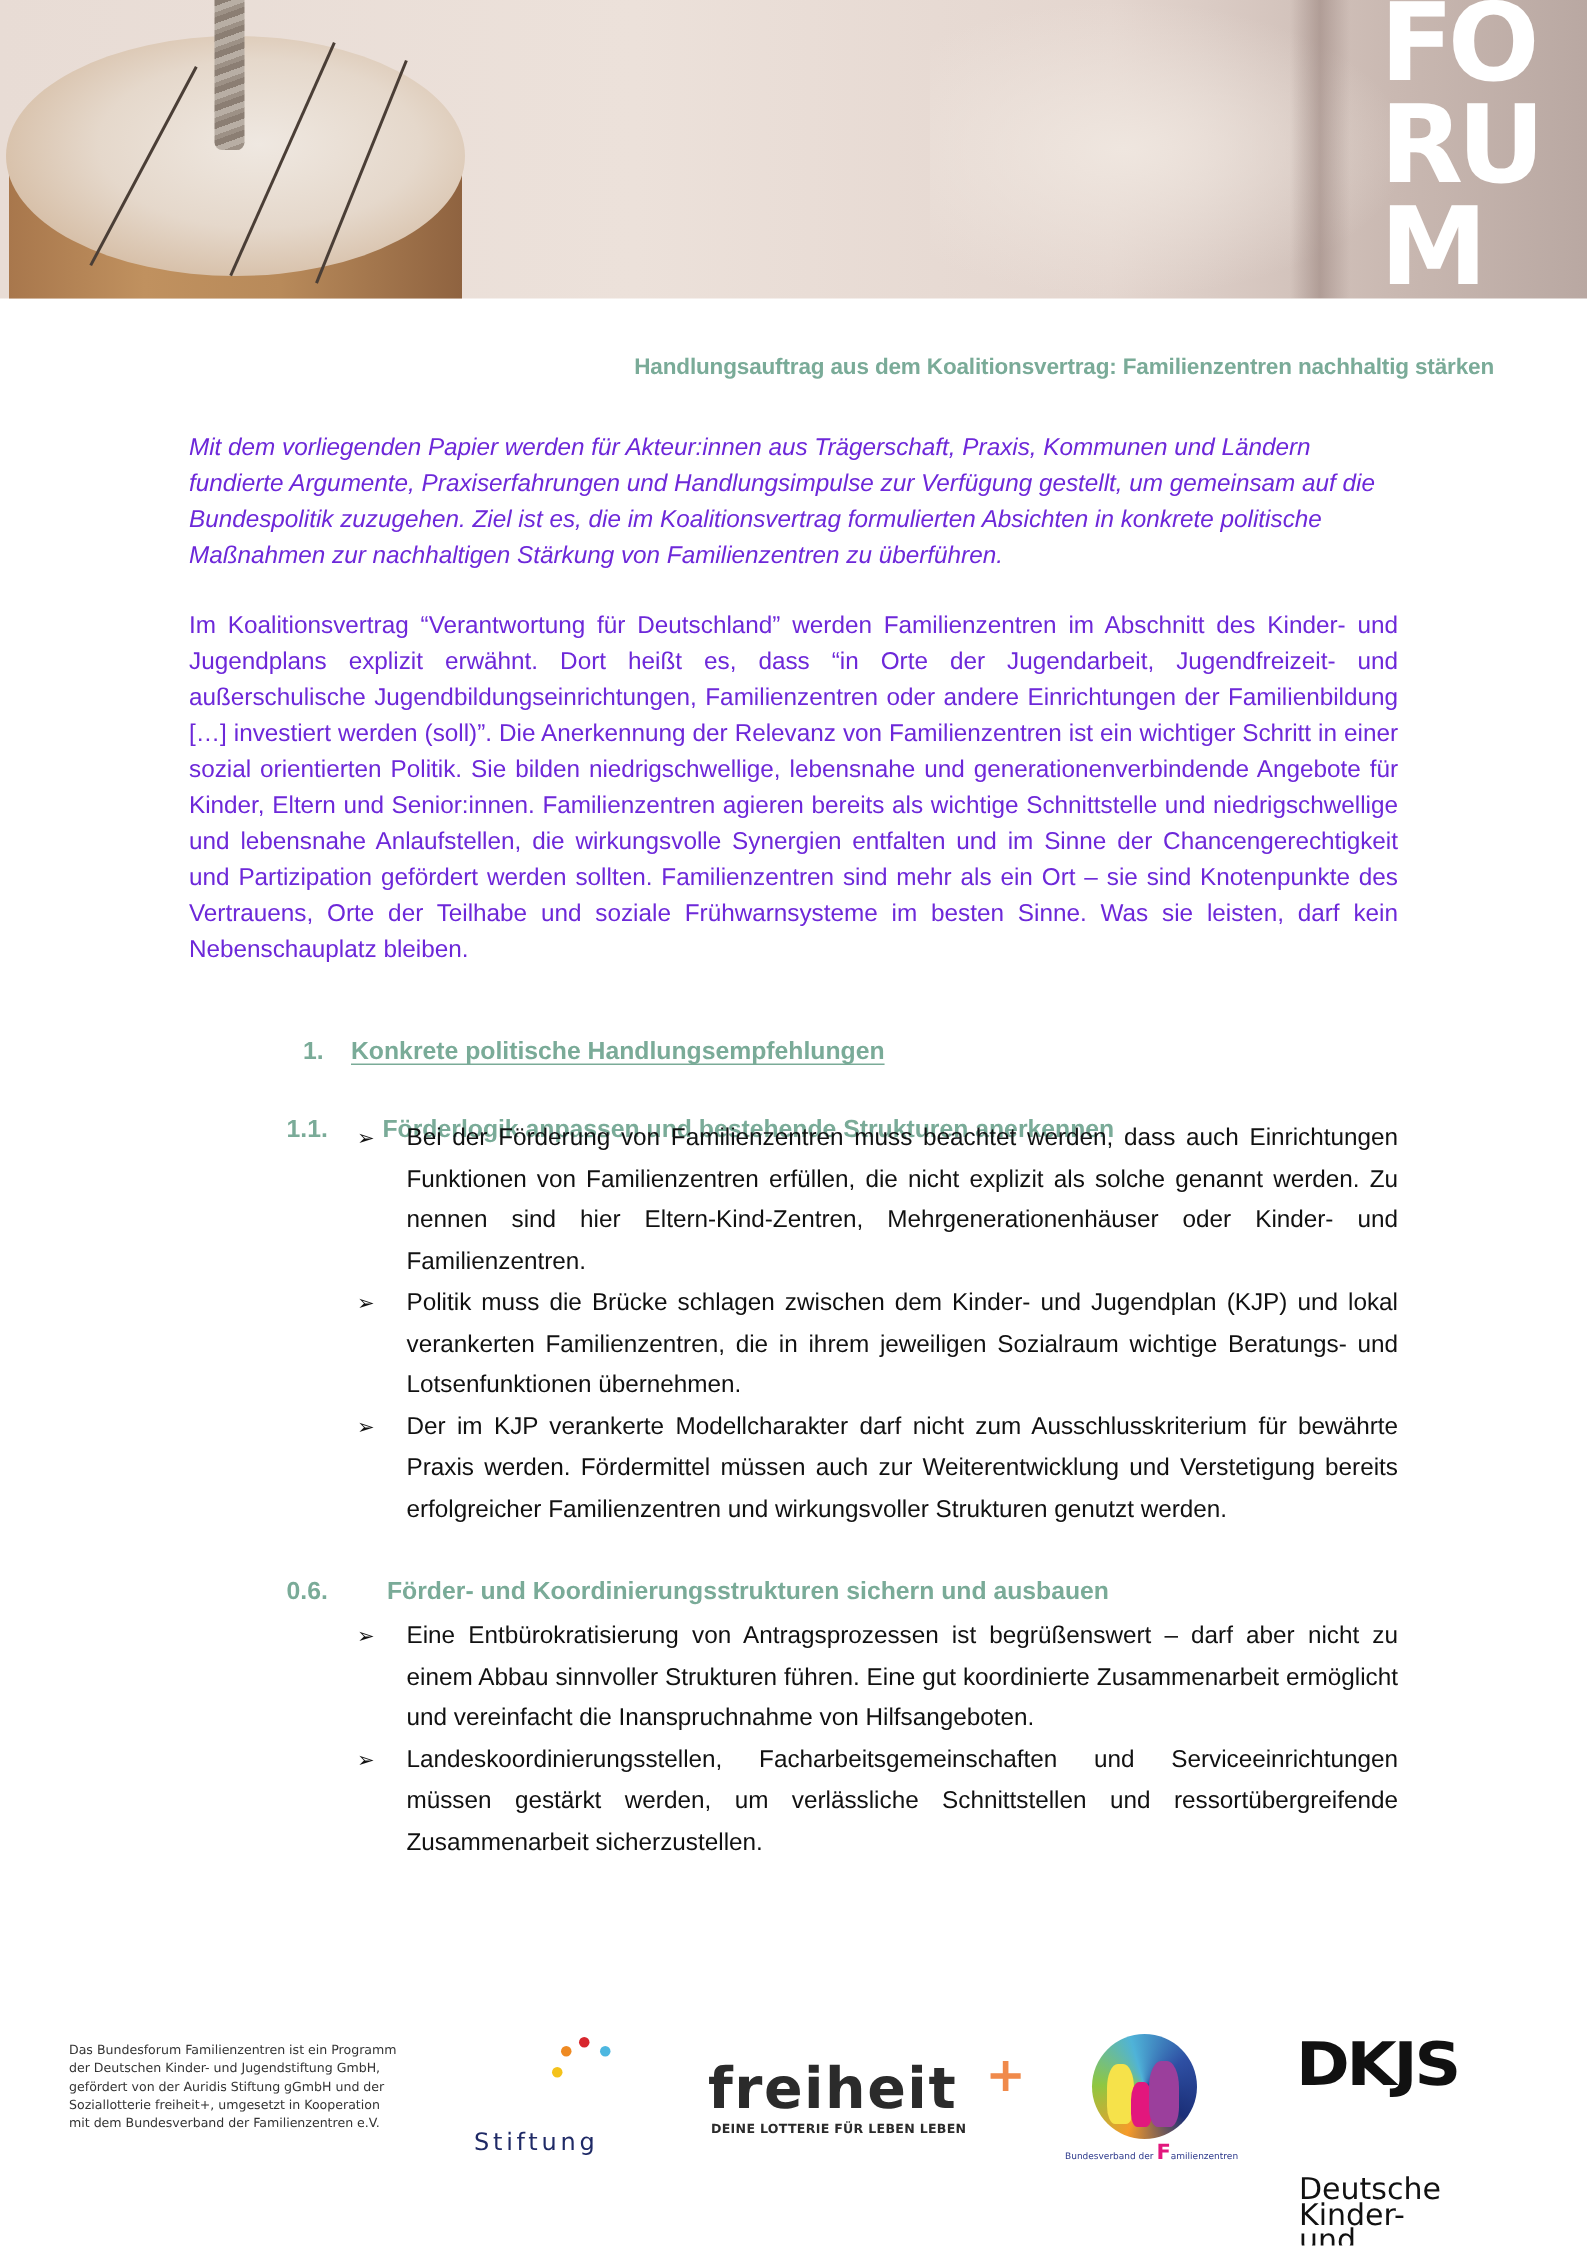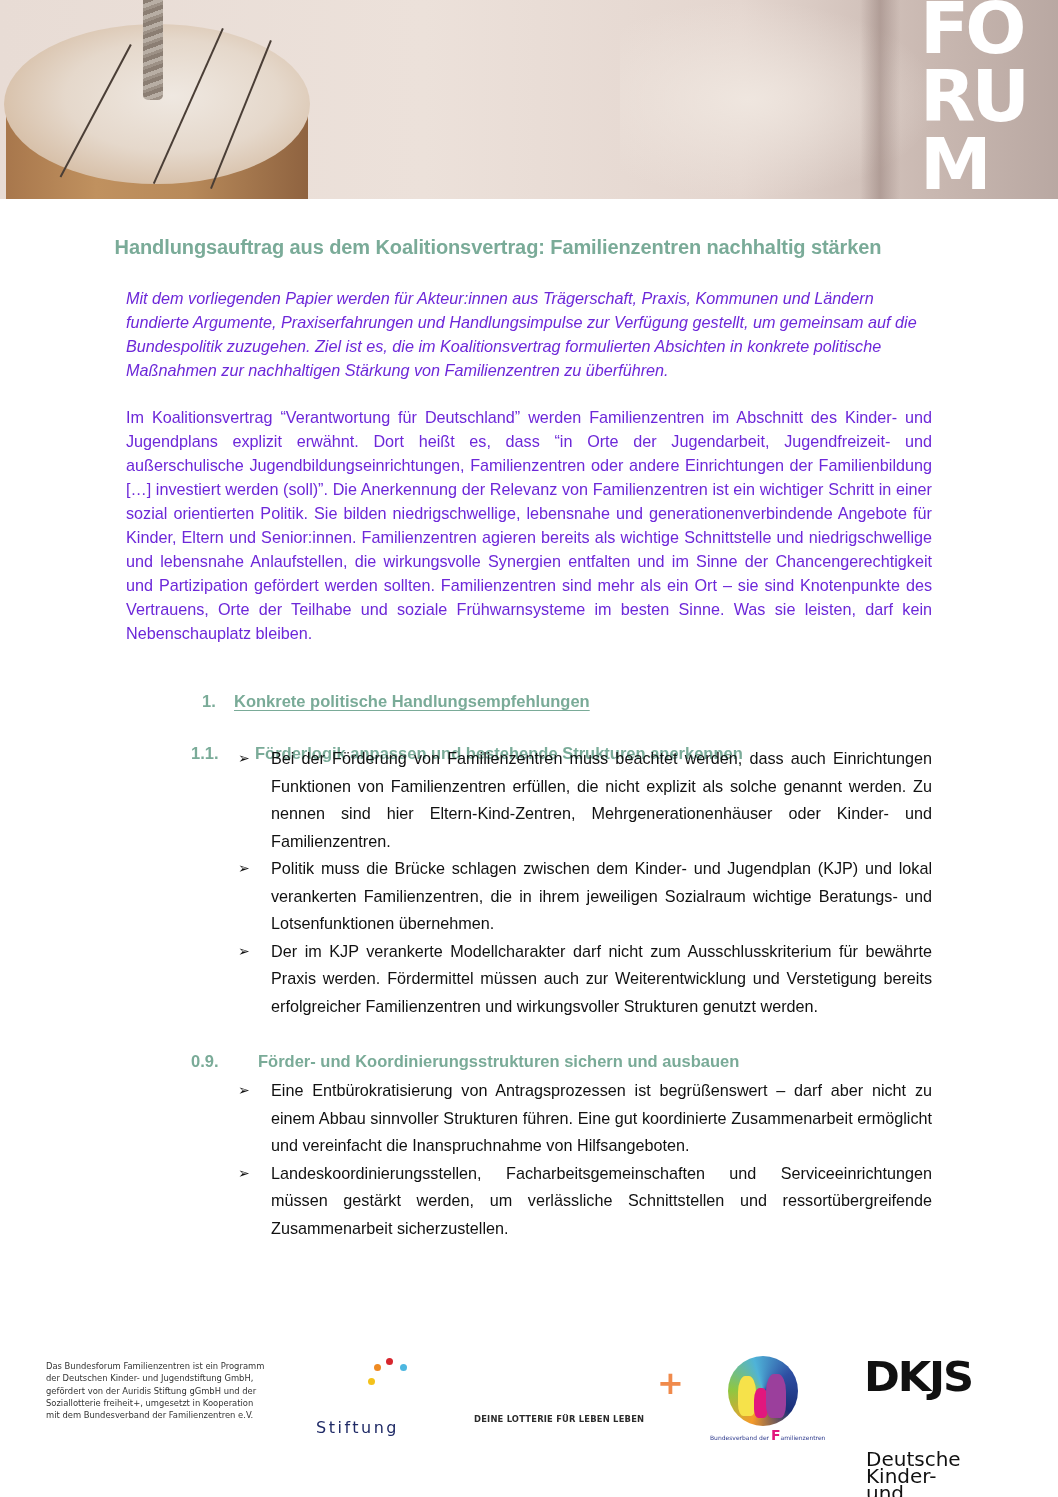--- a/index.html
+++ b/index.html
@@ -17,22 +17,22 @@
                  background: radial-gradient(ellipse at 55% 45%, #efe8e1 0%, #e5d8cb 45%, #d9c3ad 70%, #caa887 100%); }
     .crack { position: absolute; width: 2px; background: #4a3e36; transform-origin: top left; }
     .rope { position: absolute; left: 143px; top: 0; width: 20px; height: 100px;
             background: repeating-linear-gradient(160deg, #8b7e73 0 4px, #b8aea4 4px 8px, #9d9186 8px 11px);
             border-radius: 0 0 5px 5px; }
     .forum-letters { position: absolute; left: 920px; top: -6px; width: 140px; color: #ffffff;
                      font-family: "DejaVu Sans", sans-serif; font-weight: bold; font-size: 72px; line-height: 68px;
                      letter-spacing: -4px; }
     .forum-letters div { height: 68px; white-space: nowrap; }
 
-    .title { position: absolute; left: 0; width: 996px; top: 236px; text-align: center;
-             color: #7aab98; font-weight: bold; font-size: 20px; letter-spacing: -0.1px; }
+    .title { position: absolute; left: 0; width: 996px; top: 236px; text-align: right;
+             color: #7aab98; font-weight: bold; font-size: 15px; letter-spacing: -0.1px; }
 
     .para { position: absolute; left: 126px; width: 806px; font-size: 16.2px; line-height: 24px; color: #6d28d9; }
     .intro { top: 286px; font-style: italic; }
     .body1 { top: 405px; text-align: justify; }
 
     .h1 { position: absolute; left: 158px; top: 692px; font-weight: bold; font-size: 16.5px; color: #7aab98; margin-left: 44px; }
     .h1 .num { display: inline-block; width: 32px; }
     .h1 .lbl { text-decoration: underline; text-underline-offset: 3px; }
     .h2 { position: absolute; left: 191px; font-weight: bold; font-size: 16.5px; color: #7aab98; }
     .h2 .num { display: inline-block; width: 64px; }
@@ -107,38 +107,39 @@
 <div class="h2 h2-1">
   <span class="num">1.1.</span><span>Förderlogik anpassen und bestehende Strukturen anerkennen</span>
 </div>
 <ul class="bullets b1">
   <li><span class="arrow">➢</span><span>Bei der Förderung von Familienzentren muss beachtet werden, dass auch Einrichtungen Funktionen von Familienzentren erfüllen, die nicht explizit als solche genannt werden. Zu nennen sind hier Eltern-Kind-Zentren, Mehrgenerationenhäuser oder Kinder- und Familienzentren.</span></li>
   <li><span class="arrow">➢</span><span>Politik muss die Brücke schlagen zwischen dem Kinder- und Jugendplan (KJP) und lokal verankerten Familienzentren, die in ihrem jeweiligen Sozialraum wichtige Beratungs- und Lotsenfunktionen übernehmen.</span></li>
   <li><span class="arrow">➢</span><span>Der im KJP verankerte Modellcharakter darf nicht zum Ausschlusskriterium für bewährte Praxis werden. Fördermittel müssen auch zur Weiterentwicklung und Verstetigung bereits erfolgreicher Familienzentren und wirkungsvoller Strukturen genutzt werden.</span></li>
 </ul>
 
 <div class="h2 h2-2">
-  <span class="num">0.9.</span><span>Förder- und Koordinierungsstrukturen sichern und ausbauen</span>
+  <span class="num">0.6.</span><span>Förder- und Koordinierungsstrukturen sichern und ausbauen</span>
 </div>
 <ul class="bullets b2">
   <li><span class="arrow">➢</span><span>Eine Entbürokratisierung von Antragsprozessen ist begrüßenswert – darf aber nicht zu einem Abbau sinnvoller Strukturen führen. Eine gut koordinierte Zusammenarbeit ermöglicht und vereinfacht die Inanspruchnahme von Hilfsangeboten.</span></li>
   <li><span class="arrow">➢</span><span>Landeskoordinierungsstellen, Facharbeitsgemeinschaften und Serviceeinrichtungen müssen gestärkt werden, um verlässliche Schnittstellen und ressortübergreifende Zusammenarbeit sicherzustellen.</span></li>
 </ul>
 
 <div class="footer-note">Das Bundesforum Familienzentren ist ein Programm der Deutschen Kinder- und Jugendstiftung GmbH, gefördert von der Auridis Stiftung gGmbH und der Soziallotterie freiheit+, umgesetzt in Kooperation mit dem Bundesverband der Familienzentren e.V.</div>
 
 <div class="logo auridis">
   <span class="dot" style="left:96px; top:2px; background:#d7262e;"></span>
   <span class="dot" style="left:84px; top:8px; background:#ef8a22;"></span>
   <span class="dot" style="left:110px; top:8px; background:#4db7e0;"></span>
   <span class="dot" style="left:78px; top:22px; background:#f4c21b;"></span>
   <span class="sub">Stiftung</span>
 </div>
 
 <div class="logo freiheit">
+  <span class="word">freiheit</span>
   <span class="plus">+</span>
   <span class="tag">DEINE LOTTERIE FÜR LEBEN LEBEN</span>
 </div>
 
 <div class="logo bvfz">
   <div class="circle">
     <span class="fig" style="left:10px; top:20px; width:18px; height:40px; background:#f6e24a;"></span>
     <span class="fig" style="left:26px; top:32px; width:14px; height:30px; background:#e2177d;"></span>
     <span class="fig" style="left:38px; top:18px; width:20px; height:44px; background:#9b3f9c;"></span>
   </div>

